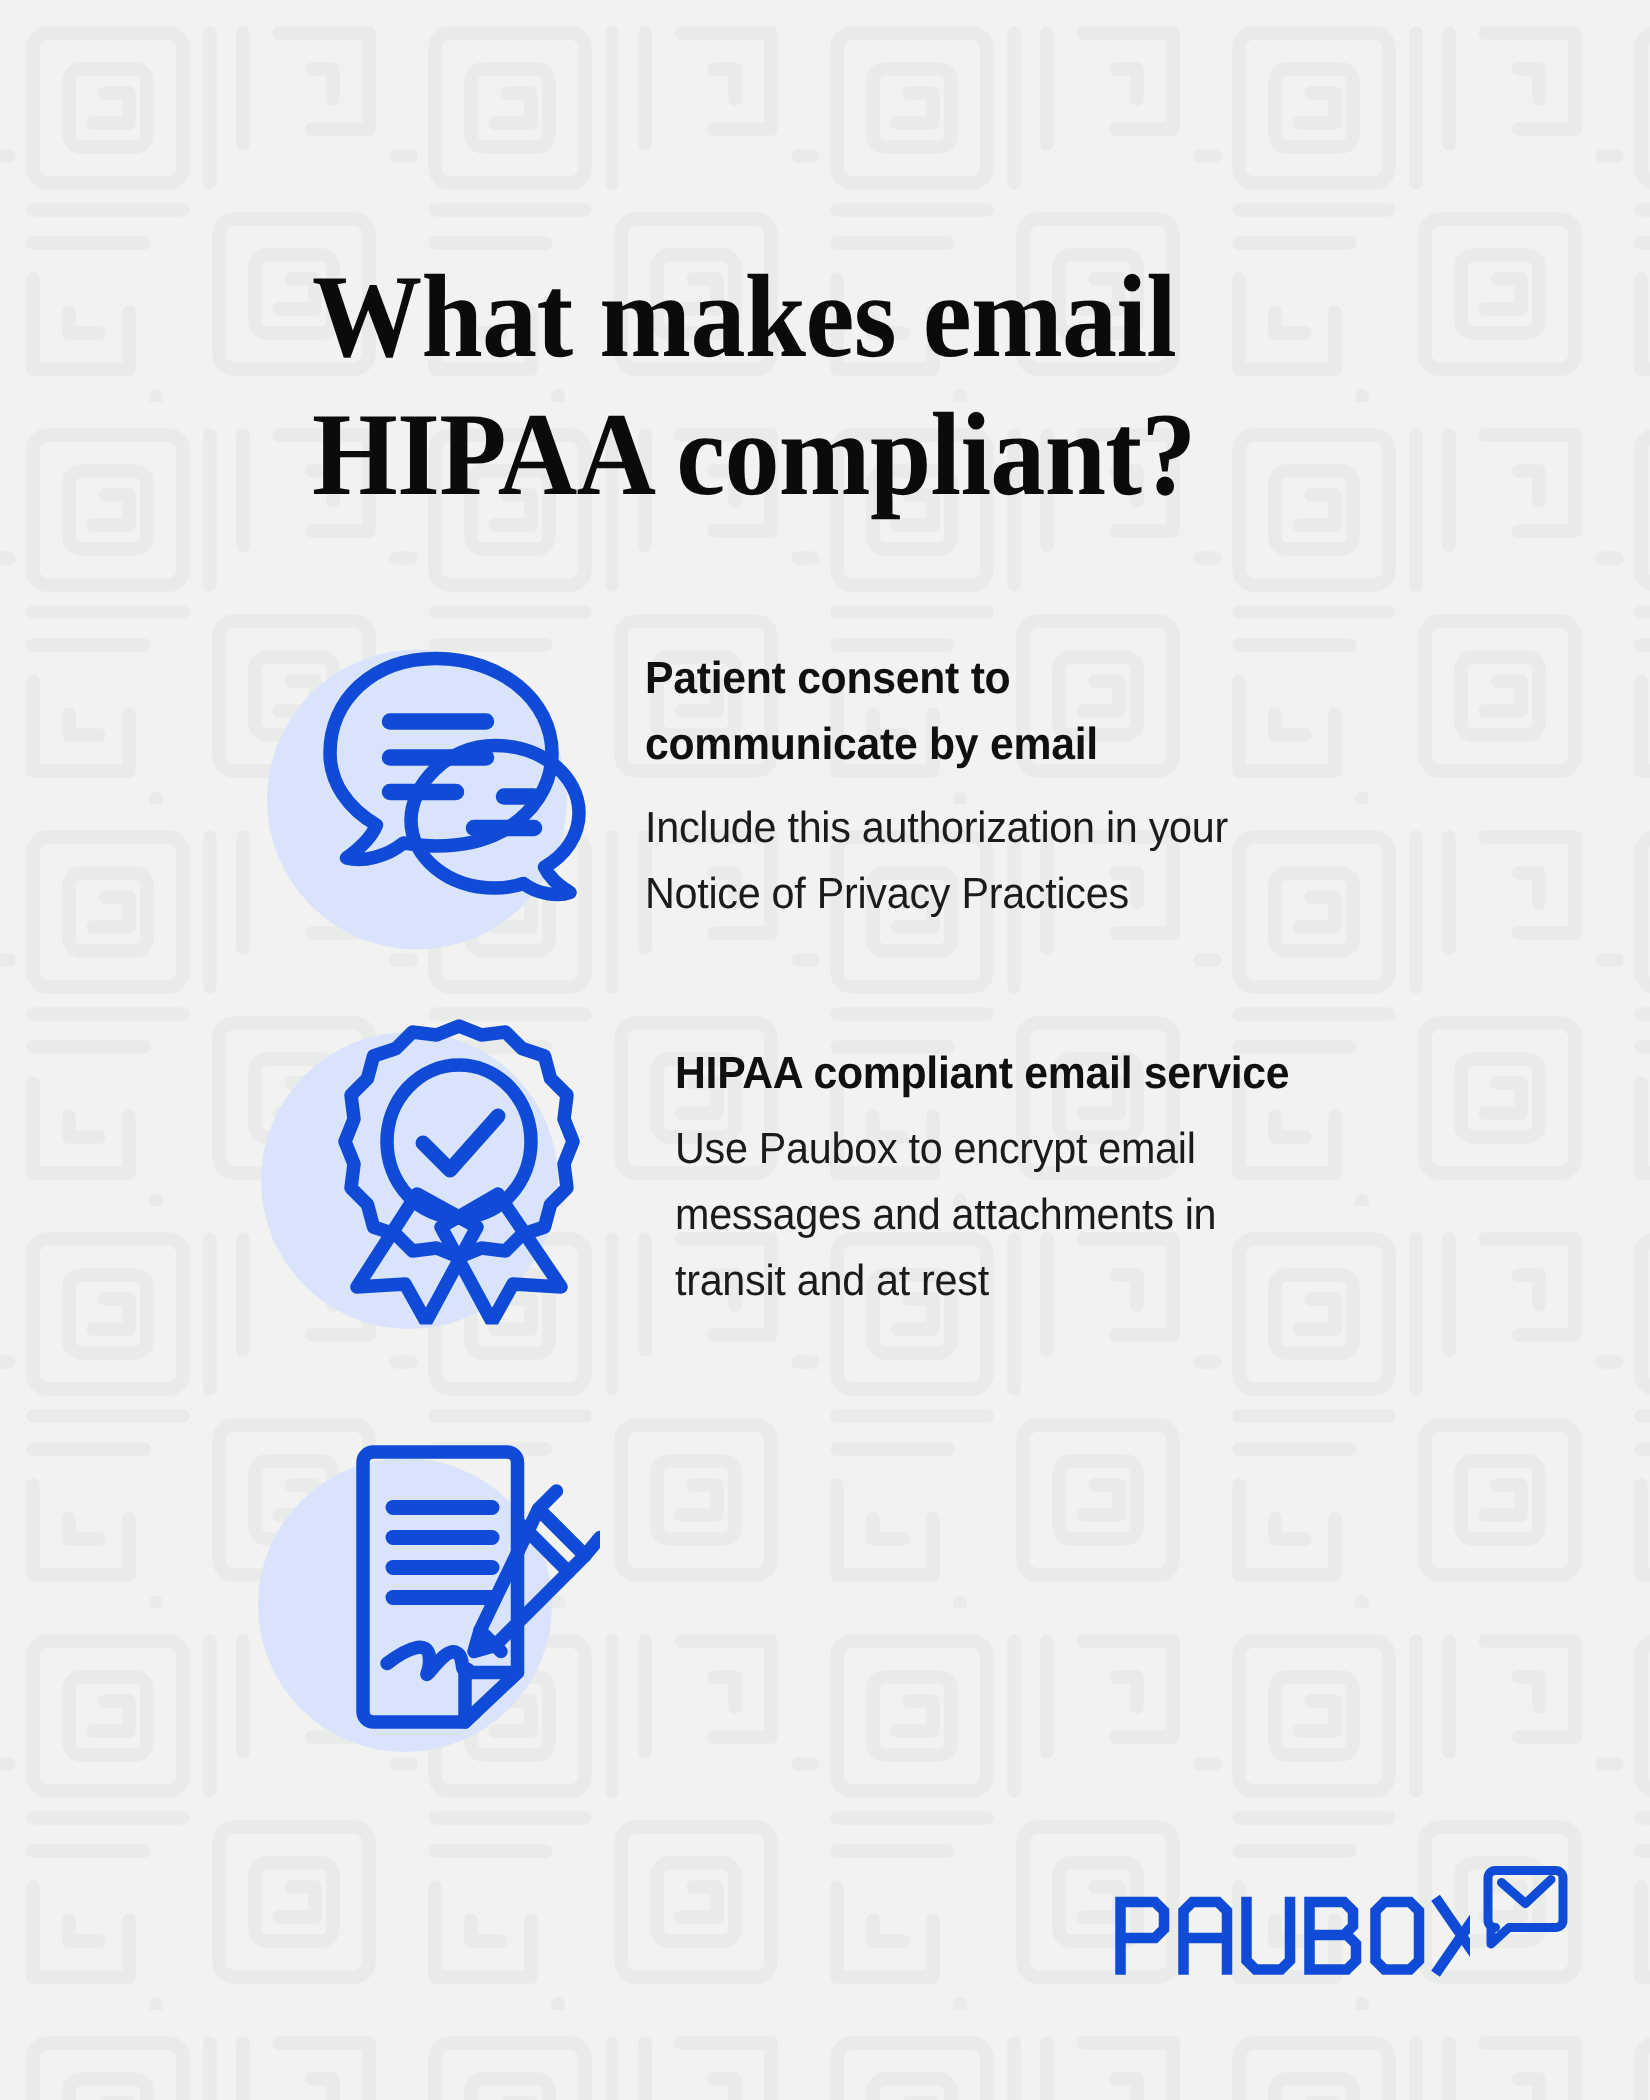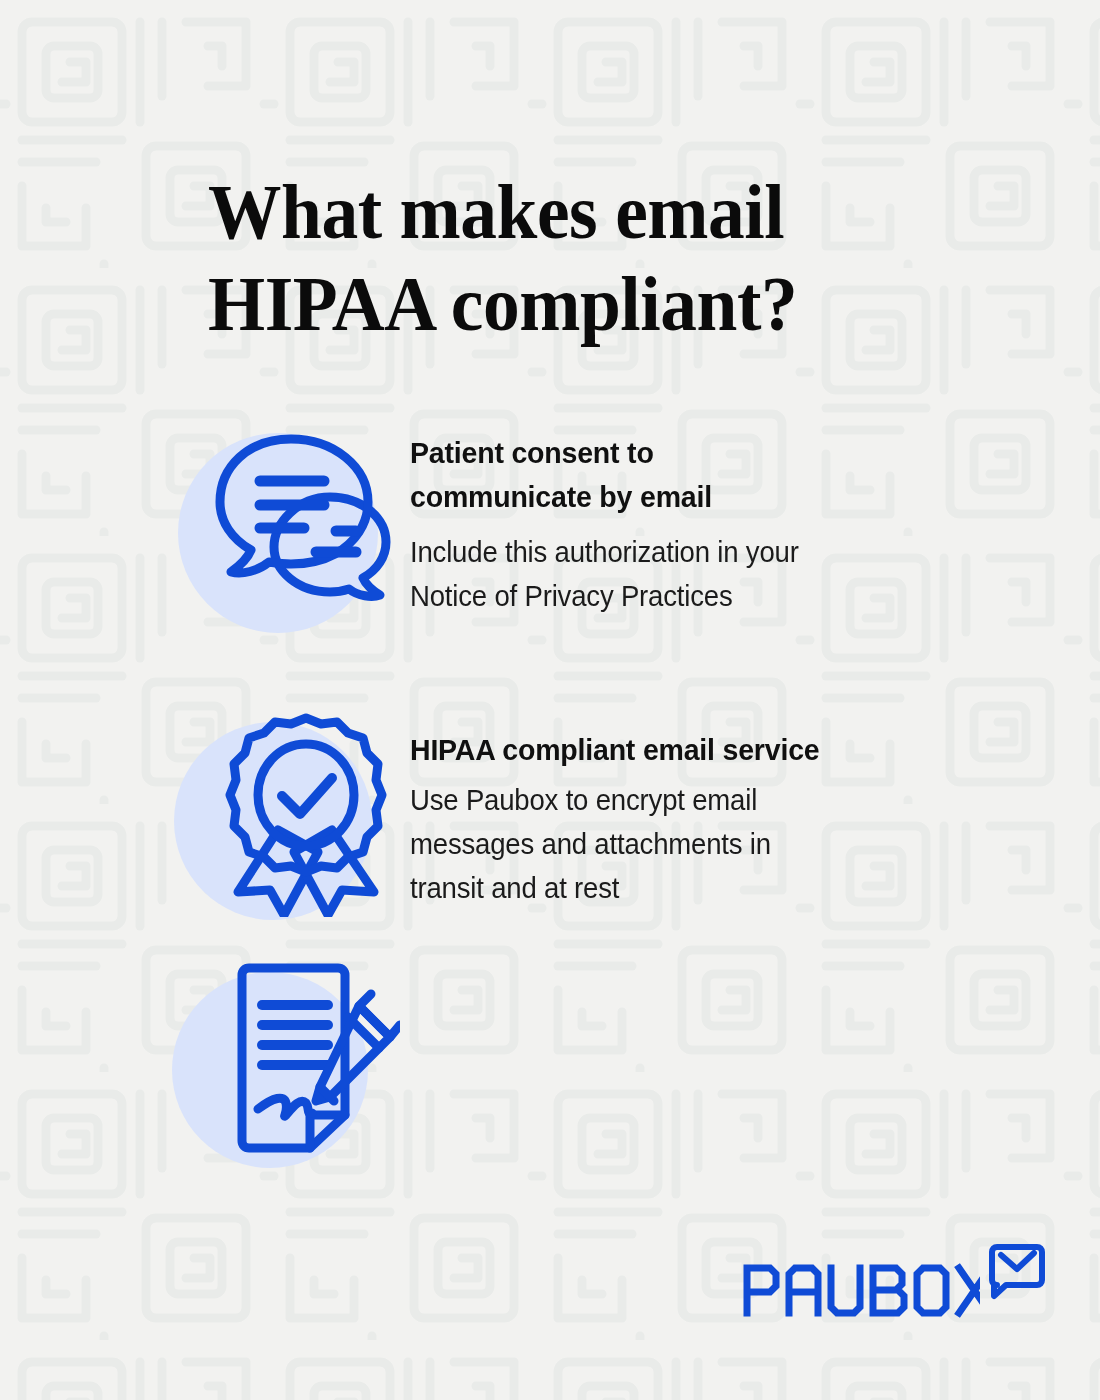--- a/index.html
+++ b/index.html
@@ -48,22 +48,22 @@
 
   .rows { position:absolute; left:0; top:0; width:1100px; }
 
   .row {
     position:absolute;
     left:170px;
     width:850px;
     display:flex;
     align-items:flex-start;
   }
-  .row-0 { top:415px; }
-  .row-1 { top:712px; }
+  .row-0 { top:415px;gap:20px; }
+  .row-1 { top:678px;gap:40px; }
   .row-2 { top:958px; }
 
   .icon-wrap {
     position:relative;
     width:240px;
     height:215px;
     flex:0 0 240px;
   }
   .icon-disc {
     position:absolute;

